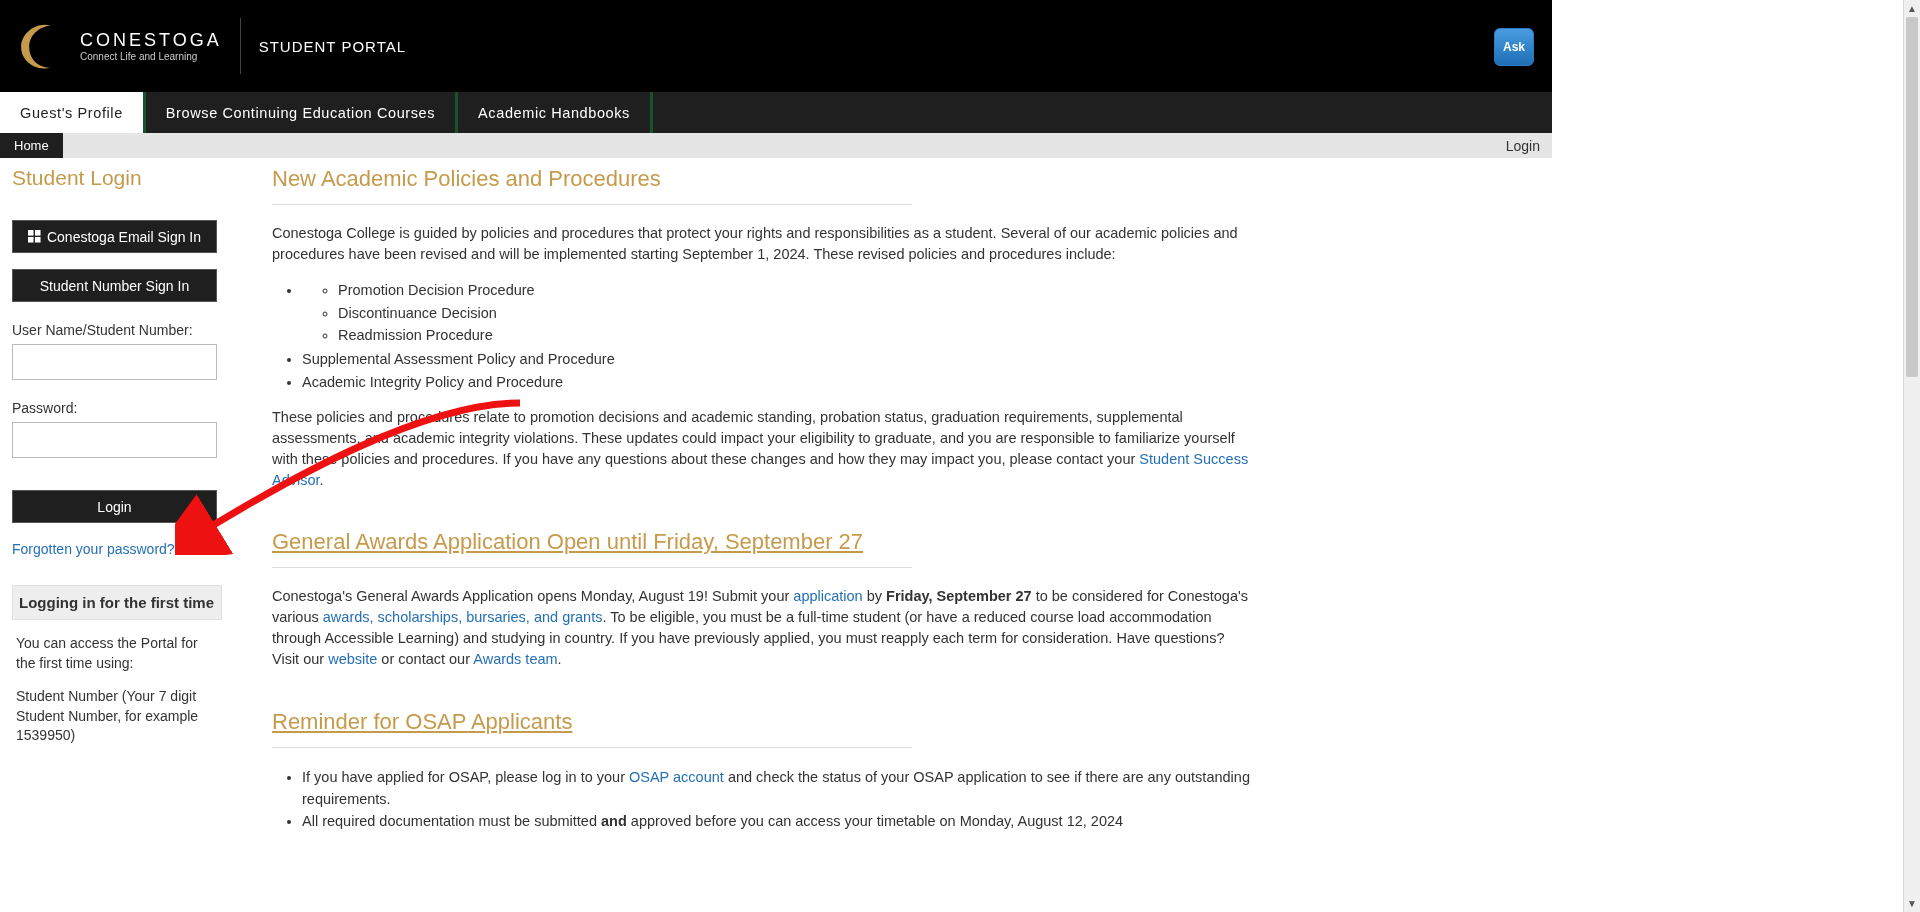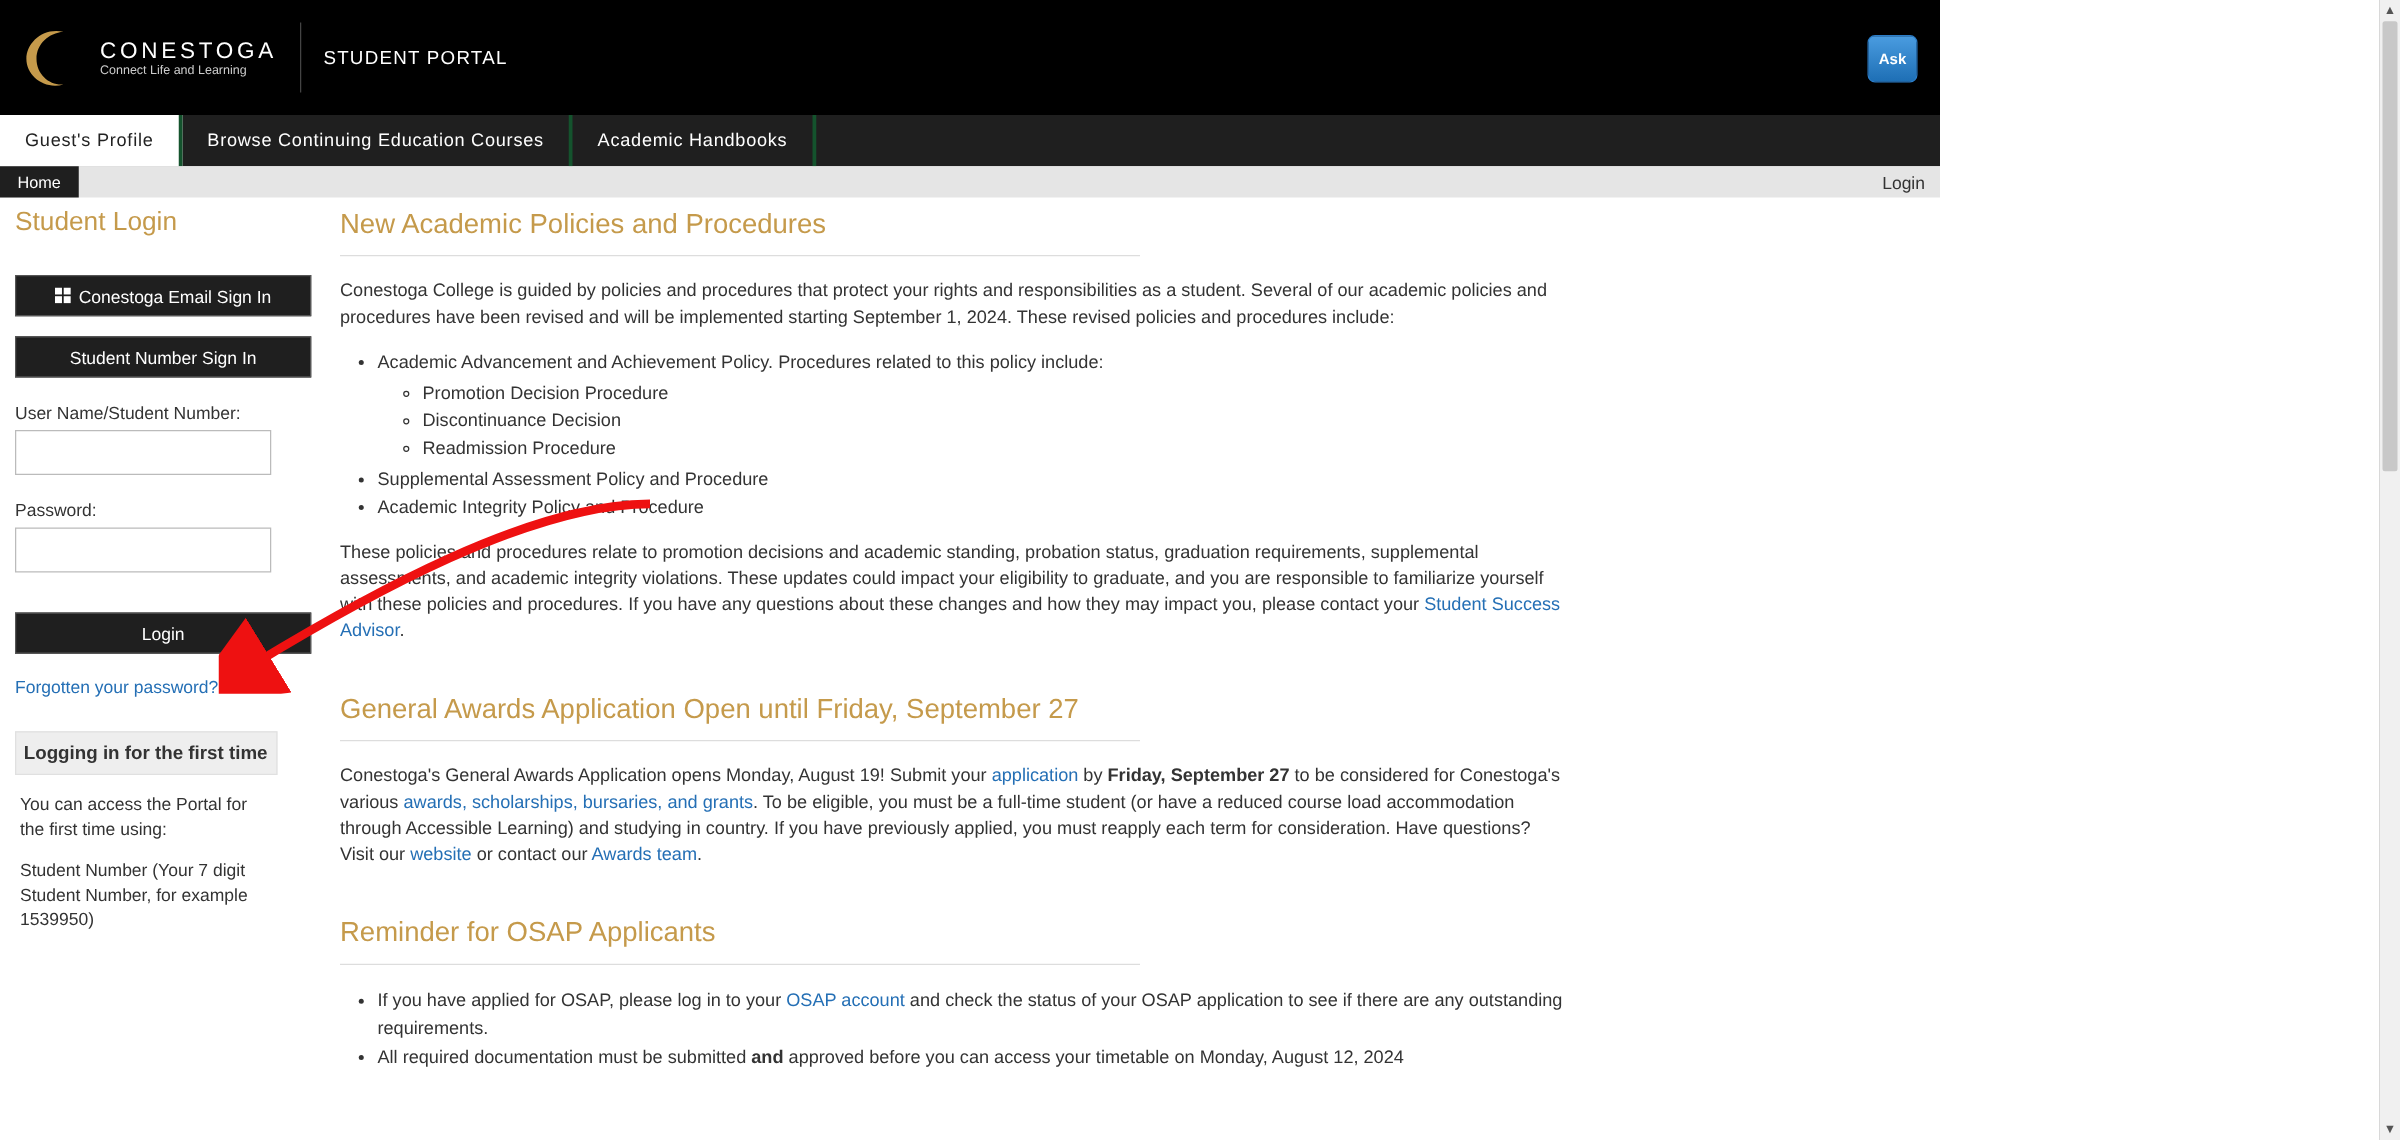--- a/index.html
+++ b/index.html
@@ -134,21 +134,21 @@
 .sidebar h2.login-title {
   color: #c59a4b;
   font-weight: 400;
   font-size: 21px;
   margin-bottom: 30px;
 }
 .dark-btn {
   display: flex;
   align-items: center;
   justify-content: center;
-  width: 237px;
+  width: 205px;
   height: 33px;
   background: #1f1f1f;
   color: #fff;
   font-size: 14px;
   border: 1px solid #555;
   margin-bottom: 16px;
   cursor: pointer;
   gap: 6px;
 }
 .win-icon {
@@ -206,21 +206,21 @@
   border-top: 1px solid #ddd;
   margin: 12px 0 18px 0;
   width: 640px;
 }
 .main p.para { font-size: 14.5px; line-height: 1.45; color: #333; margin-bottom: 14px; }
 .main ul.bullets { margin: 8px 0 14px 30px; list-style: disc; }
 .main ul.bullets li { font-size: 14.5px; line-height: 1.55; }
 .main ul.circles { margin: 2px 0 2px 36px; list-style: circle; }
 .main a.inline { color: #246fb5; text-decoration: none; cursor: pointer; }
 .main strong { font-weight: 700; }
-.main h2.section.sp { margin-top: 38px; }
+.main h2.section.sp { margin-top: 38px; text-decoration: underline; }
 
 .annot-arrow {
   position: absolute;
   left: 175px;
   top: 395px;
   width: 360px;
   height: 160px;
   pointer-events: none;
   z-index: 50;
 }
@@ -316,21 +316,20 @@
       <p class="help-text">You can access the Portal for the first time using:</p>
       <p class="help-text">Student Number (Your 7 digit Student Number, for example 1539950)</p>
     </div>
 
     <div class="main">
       <h2 class="section">New Academic Policies and Procedures</h2>
       <hr class="sep">
       <p class="para">Conestoga College is guided by policies and procedures that protect your rights and responsibilities as a student. Several of our academic policies and procedures have been revised and will be implemented starting September 1, 2024. These revised policies and procedures include:</p>
       <ul class="bullets">
         <li>
-          <span>Academic Advancement and Achievement Policy. Procedures related to this policy include:</span>
           <ul class="circles">
             <li>Promotion Decision Procedure</li>
             <li>Discontinuance Decision</li>
             <li>Readmission Procedure</li>
           </ul>
         </li>
         <li>Supplemental Assessment Policy and Procedure</li>
         <li>Academic Integrity Policy and Procedure</li>
       </ul>
       <p class="para">

